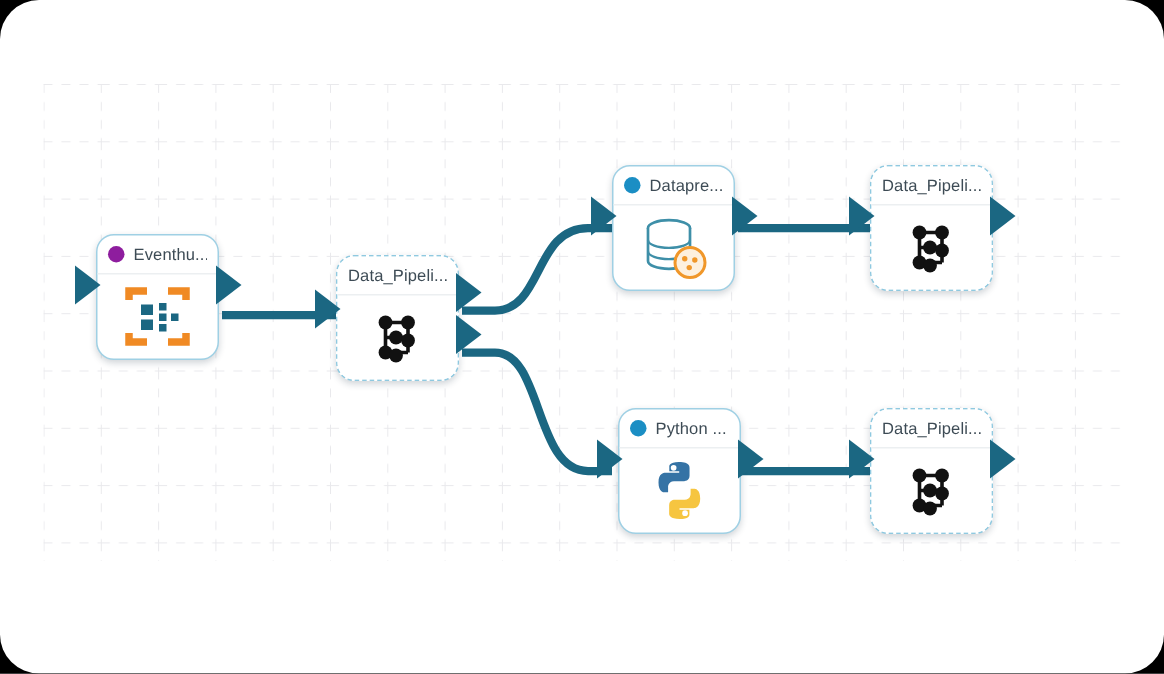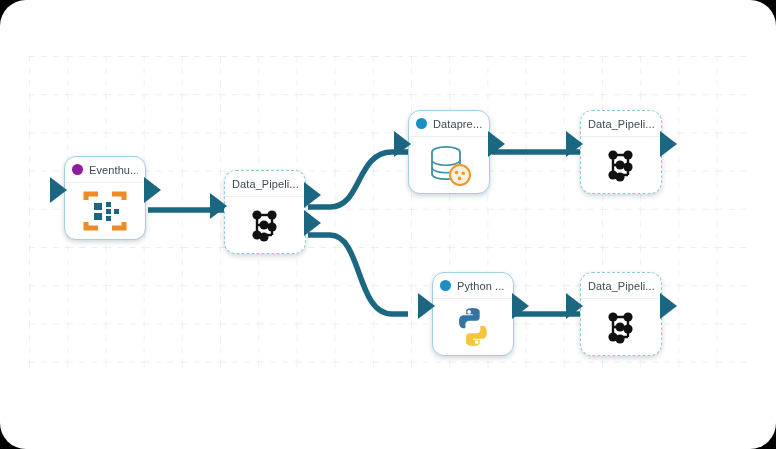--- a/index.html
+++ b/index.html
@@ -147,21 +147,21 @@
           <path d="M7 17 C7 20 13.3 22.2 21 22.2 C28.7 22.2 35 20 35 17" fill="none" stroke="#3e8fa8" stroke-width="1.5"></path>
           <path d="M7 24.5 C7 27.5 13.3 29.7 21 29.7 C28.7 29.7 35 27.5 35 24.5" fill="none" stroke="#3e8fa8" stroke-width="1.5"></path>
           <circle cx="35" cy="32" r="10" fill="#fdf0de" stroke="#f0972a" stroke-width="2"></circle>
           <circle cx="31.5" cy="29.5" r="1.8" fill="#f0972a"></circle>
           <circle cx="38.2" cy="30.3" r="1.8" fill="#f0972a"></circle>
           <circle cx="34.5" cy="35.4" r="1.8" fill="#f0972a"></circle>
         </svg>
       </div>
     </div>
 
-    <div class="node solid" style="left:432px;top:272px;width:82px;height:84px;">
+    <div class="node solid" style="left:412px;top:272px;width:82px;height:84px;">
       <div class="port port-in" style="top:20px;"></div>
       <div class="port port-out" style="top:20px;"></div>
       <div class="node-head">
         <span class="dot" style="background:#1b8ec4;"></span>
         <span class="node-title">Python ...</span>
       </div>
       <div class="node-body">
         <svg width="44" height="44" viewBox="0 0 44 44">
           <path d="M21.6 3 C14.8 3 15.2 6 15.2 6 L15.2 9.2 L21.8 9.2 L21.8 10.2 L12.6 10.2
                    C12.6 10.2 8 9.7 8 16.6 C8 23.5 12 23.2 12 23.2 L14.4 23.2 L14.4 19.8

